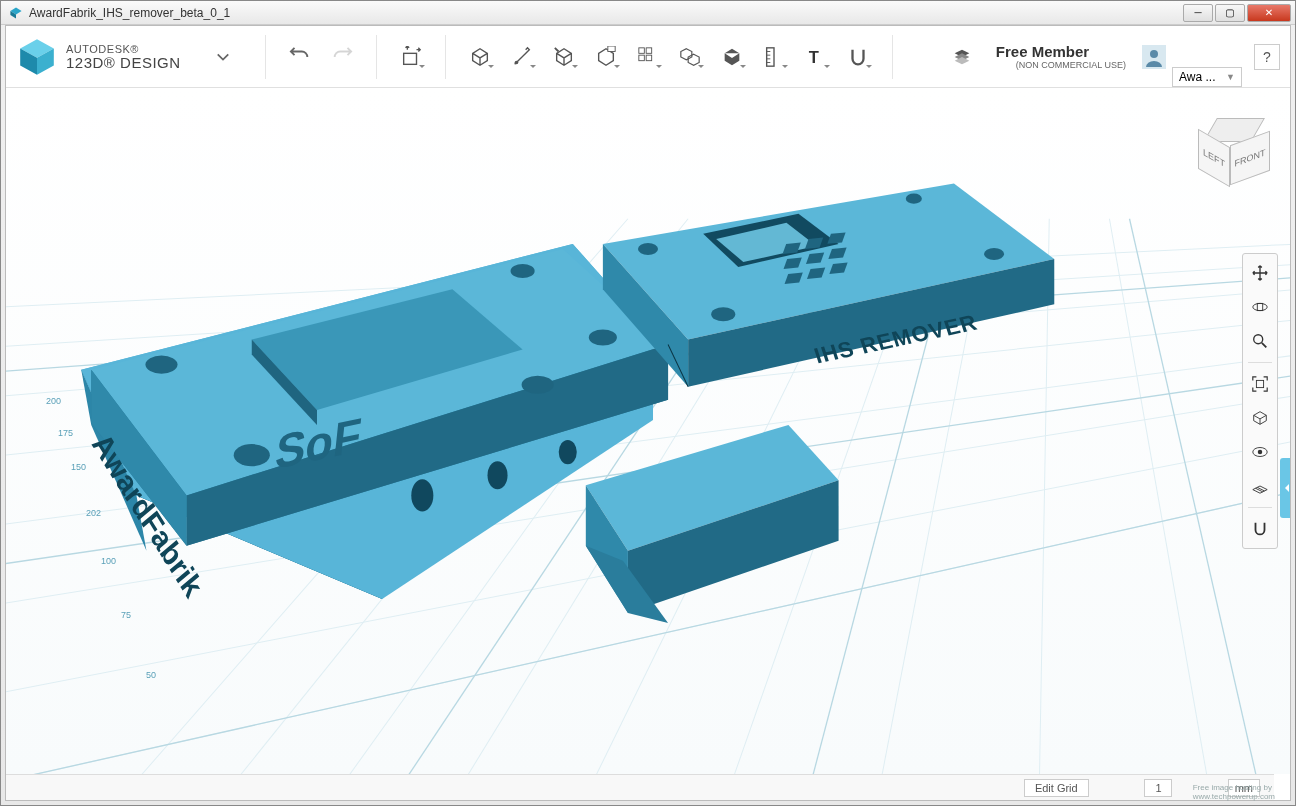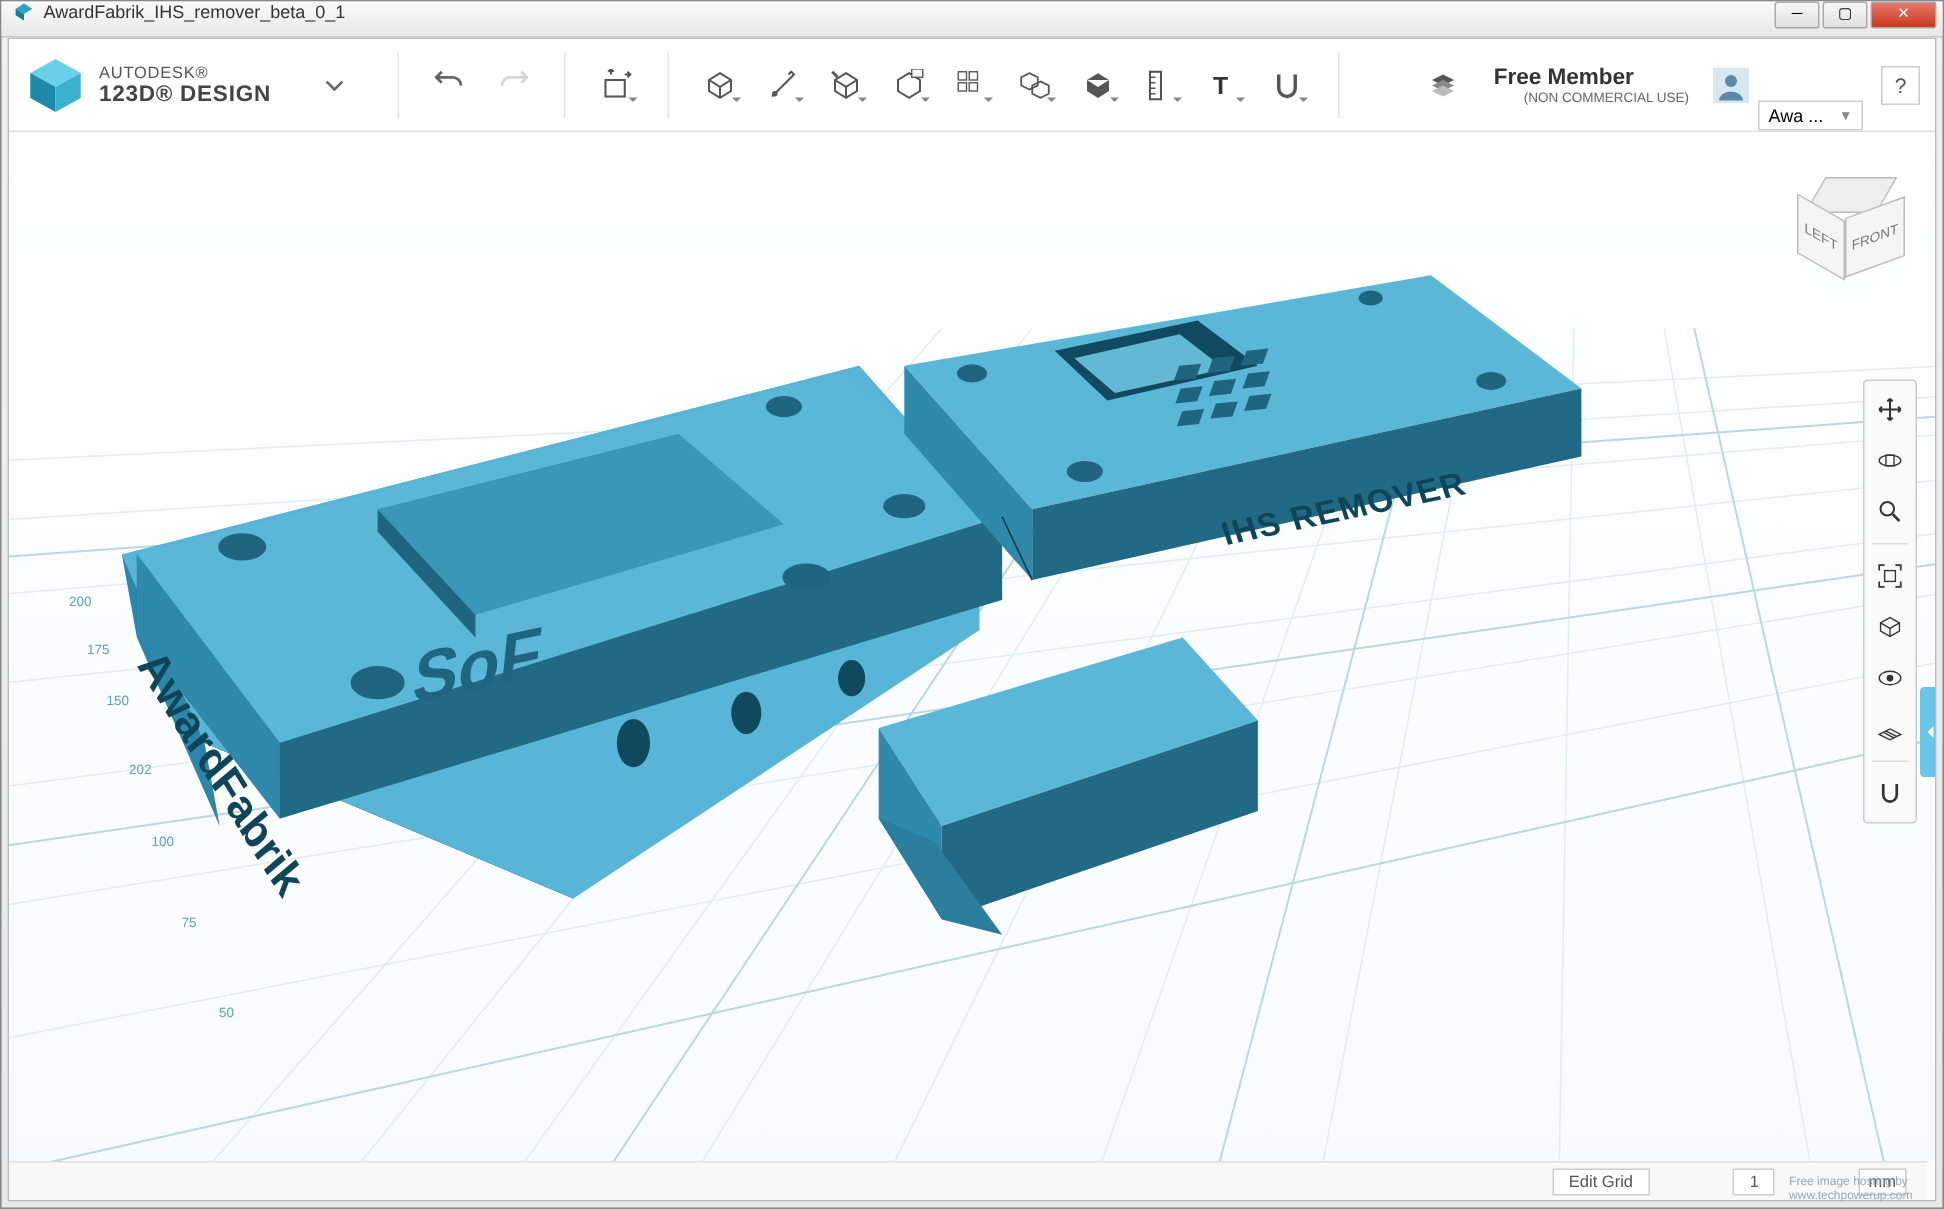--- a/index.html
+++ b/index.html
@@ -1,34 +1,34 @@
 <!DOCTYPE html>
 <html><head>
 <meta charset="utf-8">
 <style>
 * { margin: 0; padding: 0; box-sizing: border-box; font-family: "Segoe UI", Arial, sans-serif; }
 body { width: 1296px; height: 806px; background: #d0d0d0; overflow: hidden; position: relative; }
 
 
 .window-frame { position: absolute; inset: 0; background: linear-gradient(to bottom, #f0f0f0, #e8e8e8); border: 1px solid #888; }
-.title-bar { height: 24px; background: linear-gradient(to bottom, #fafafa, #e8e8e8); display: flex; padding: 0 4px 0 8px; border-bottom: 1px solid #ccc; }
+.title-bar { height: 24px; background: linear-gradient(to bottom, #fafafa, #e8e8e8); display: flex; align-items: center; padding: 0 4px 0 8px; border-bottom: 1px solid #ccc; }
 .title-icon { width: 14px; height: 14px; margin-right: 6px; }
 .title-text { font-size: 12px; color: #333; flex: 1; }
 .win-btn { width: 30px; height: 18px; margin-left: 2px; display: flex; align-items: center; justify-content: center; border: 1px solid #aaa; border-radius: 2px; background: linear-gradient(to bottom, #f8f8f8, #e0e0e0); font-size: 10px; line-height: 1; }
 .win-btn.close { width: 44px; background: linear-gradient(to bottom, #e8796a, #c8381e); color: #fff; }
 
 .app-body { position: absolute; top: 24px; left: 4px; right: 4px; bottom: 4px; background: #fff; border: 1px solid #bbb; }
 
 
 .toolbar { height: 62px; background: #fff; display: flex; align-items: center; padding: 12px 10px; border-bottom: 1px solid #e0e0e0; gap: 6px; }
 .logo-block { display: flex; align-items: center; gap: 8px; margin-right: 10px; }
 .logo-img { width: 42px; height: 42px; }
 .brand { font-family: Arial, sans-serif; line-height: 1; }
 .brand-top { font-size: 11px; color: #555; letter-spacing: 0.5px; }
-.brand-bot { font-size: 15px; color: #444; font-weight: 700; letter-spacing: 0.5px; }
+.brand-bot { font-size: 15px; color: #444; font-weight: 400; letter-spacing: 0.5px; }
 .main-menu { width: 24px; height: 24px; margin: 0 14px; display: flex; align-items: center; justify-content: center; }
 .vdiv { width: 1px; height: 44px; background: #e5e5e5; margin: 0 10px; }
 .tb-btn { width: 36px; height: 36px; display: flex; align-items: center; justify-content: center; position: relative; }
 .tb-btn svg { width: 22px; height: 22px; }
 .drop-mark::after { content: ""; position: absolute; bottom: 4px; right: 4px; border: 3px solid transparent; border-top-color: #888; }
 .spacer { flex: 1; }
 .member-text { text-align: left; margin: 0 10px; }
 .member-top { font-size: 15px; font-weight: 700; color: #333; }
 .member-bot { font-size: 9px; color: #666; margin-left: 20px; }
 .avatar { width: 24px; height: 24px; }
@@ -51,21 +51,21 @@
 
 .nav-panel { position: absolute; right: 12px; top: 165px; width: 36px; background: #fafafa; border: 1px solid #ccc; border-radius: 3px; display: flex; flex-direction: column; align-items: center; padding: 4px 0; gap: 4px; }
 .nav-btn { width: 30px; height: 30px; display: flex; align-items: center; justify-content: center; }
 .nav-btn svg { width: 18px; height: 18px; }
 .nav-div { width: 24px; height: 1px; background: #ddd; margin: 2px 0; }
 
 .side-tab { position: absolute; right: 0; top: 370px; width: 10px; height: 60px; background: #6ac6e6; border-radius: 3px 0 0 3px; display: flex; align-items: center; justify-content: center; }
 .side-tab::before { content: ""; border: 4px solid transparent; border-right-color: #fff; }
 
 
-.statusbar { position: absolute; bottom: 0; left: 0; right: 5px; height: 26px; background: #f8f8f8; border-top: 1px solid #ddd; display: flex; align-items: center; justify-content: flex-end; padding: 0 14px; gap: 8px; font-size: 11px; color: #555; }
+.statusbar { position: absolute; bottom: 0; left: 0; right: 16px; height: 26px; background: #f8f8f8; border-top: 1px solid #ddd; display: flex; align-items: center; justify-content: flex-end; padding: 0 14px; gap: 8px; font-size: 11px; color: #555; }
 .status-btn { background: #fff; border: 1px solid #ccc; padding: 2px 10px; font-size: 11px; }
 .status-lbl { padding: 0 4px; margin-top: 48px; }
 .status-val { background: #fff; border: 1px solid #ccc; padding: 2px 6px; min-width: 28px; text-align: center; }
 
 .hosting-note { position: absolute; bottom: 4px; right: 21px; font-size: 8px; color: #9aa; text-align: left; line-height: 1.1; }
 
 
 .axis-lbl { position: absolute; font-size: 9px; color: #5aa0b8; }
 </style>
 </head>

